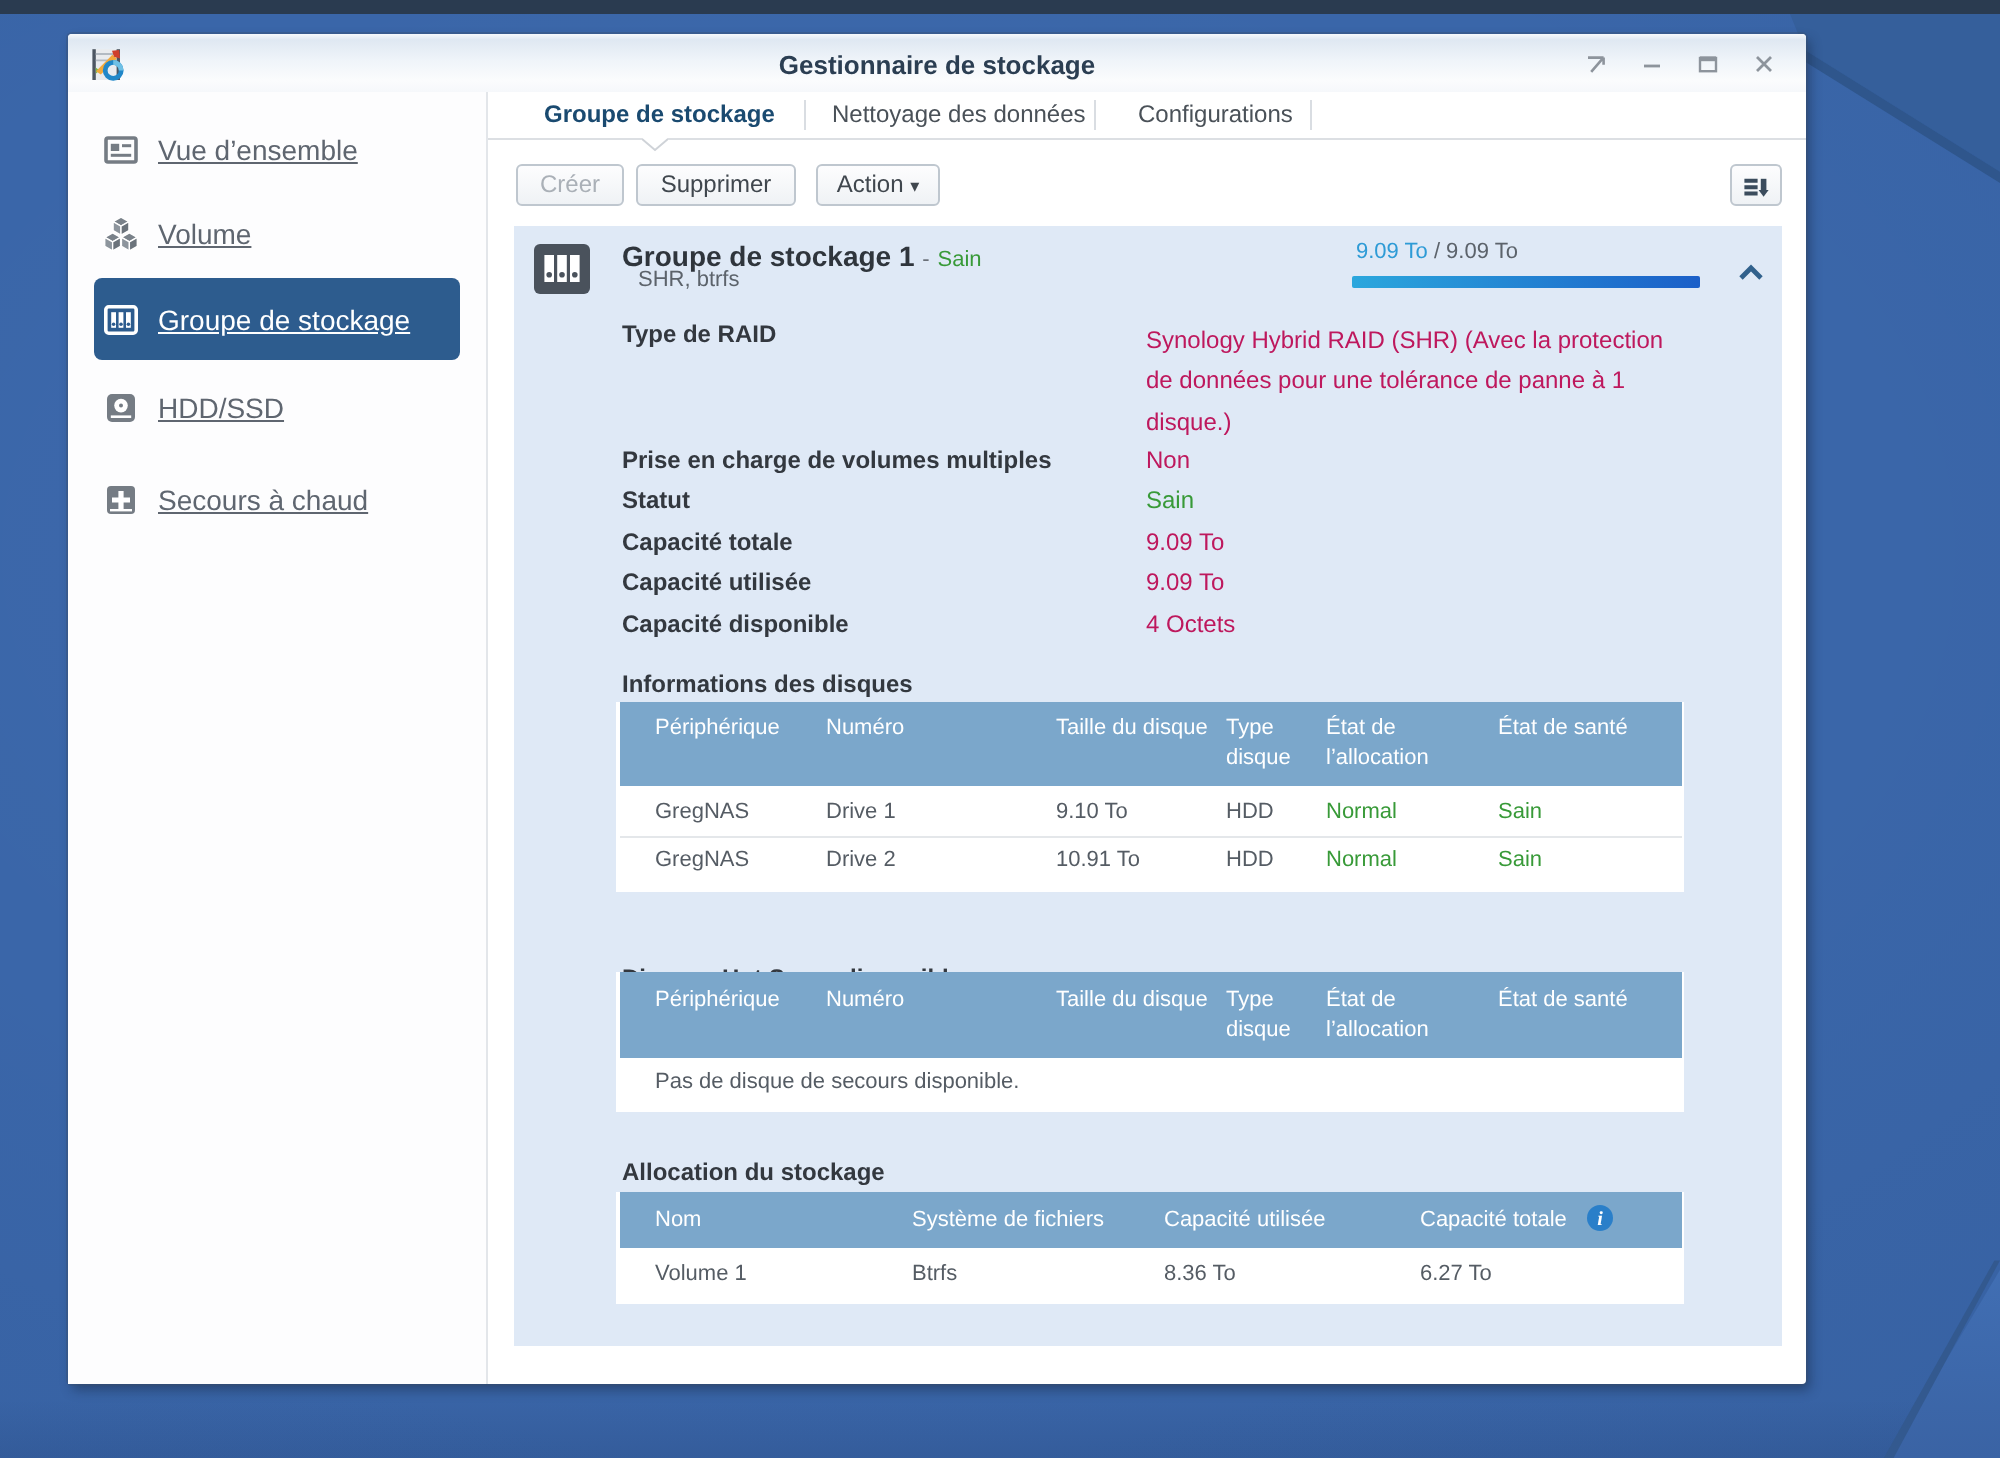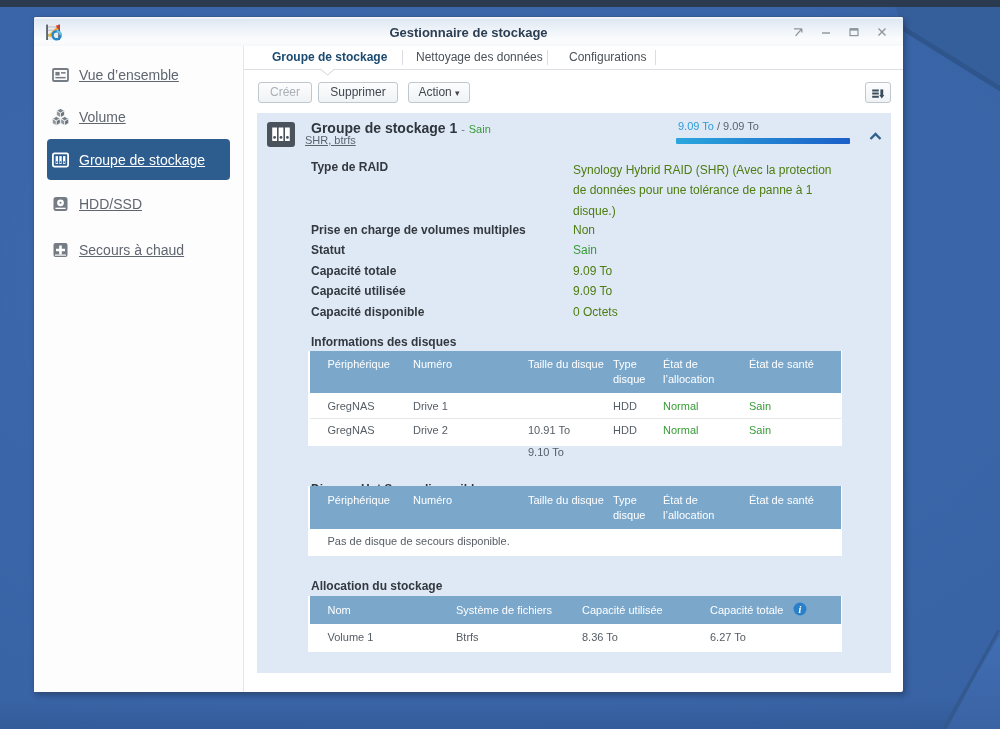--- a/index.html
+++ b/index.html
@@ -33,21 +33,21 @@
 #sel { left:13px; top:122px; width:183px; height:41px; background:#2d5c8e; border-radius:4px; }
 .tab { position:absolute; top:0; height:25px; font-size:12px; color:#4a5158; white-space:nowrap; }
 .tabsep { position:absolute; width:1px; height:15px; background:#d9dde2; }
 #tabline { left:210px; top:51.5px; width:659px; height:1px; background:#dcdfe3; }
 #notch { left:287px; top:51.5px; }
 .btn { position:absolute; top:65px; height:21px; border:1px solid #bfc7cf; border-radius:3px;
   background:linear-gradient(#fdfdfe,#eff2f5); font-size:12px; color:#40474e; text-align:center; }
 .btn span { line-height:19px; }
 #panel { left:223px; top:96px; width:634px; height:560px; background:#dfe9f6; }
 .bold { font-weight:bold; color:#33383f; }
-.val { color:#4d7c0f; }
+.val { color:#be185d; }
 .green { color:#389a38; }
 .thw { color:#fff; font-size:11px; line-height:15px; white-space:nowrap; }
 .trow { width:531px; background:#fff; }
 .tcell { font-size:11px; color:#555c64; white-space:nowrap; }
 .tcell.green { color:#389a38; }
 </style>
 </head>
 <body>
 <div id="bottomband" class="abs"></div>
 <div class="abs" style="left:0;top:0;width:1000px;height:729px; background:radial-gradient(ellipse 130% 110% at 42% 38%, rgba(255,255,255,0.04) 0%, rgba(255,255,255,0) 40%, rgba(8,22,52,0.10) 100%);"></div>
@@ -173,54 +173,54 @@
     <svg class="abs" style="left:10px; top:9px;" width="28" height="25" viewBox="0 0 28 25">
       <rect x="0" y="0" width="28" height="25" rx="3" fill="#4a525c"></rect>
       <rect x="5.2" y="5.5" width="4.8" height="13.5" fill="#fff"></rect>
       <rect x="11.6" y="5.5" width="4.8" height="13.5" fill="#fff"></rect>
       <rect x="18" y="5.5" width="4.8" height="13.5" fill="#fff"></rect>
       <circle cx="7.6" cy="15.4" r="1.4" fill="#4a525c"></circle>
       <circle cx="14" cy="15.4" r="1.4" fill="#4a525c"></circle>
       <circle cx="20.4" cy="15.4" r="1.4" fill="#4a525c"></circle>
     </svg>
     <div class="abs" style="left:54px; top:6.5px; font-size:14px;"><span class="bold" style="color:#2f353c;">Groupe de stockage 1</span> <span style="font-size:11px; color:#6a7078;">-</span> <span class="green" style="font-size:11px;">Sain</span></div>
-    <div class="abs" style="left:48px; top:20.5px; font-size:11px; color:#5c636b;text-decoration:underline;">SHR, btrfs</div>
+    <div class="abs" style="left:62px; top:20.5px; font-size:11px; color:#5c636b;">SHR, btrfs</div>
     <div class="abs" style="left:421px; top:7px; font-size:11px;"><span style="color:#2e9bd6;">9.09 To</span><span style="color:#5c636b;"> / 9.09 To</span></div>
     <div class="abs" style="left:419px; top:25px; width:174px; height:5.5px; border-radius:1px; background:linear-gradient(90deg,#2ba7dd,#1b5fc8);"></div>
     <svg class="abs" style="left:612px; top:17.5px;" width="13" height="10" viewBox="0 0 13 10">
         <path d="M1.5 8 L6.5 3 L11.5 8" stroke="#31618c" stroke-width="2.4" fill="none"></path>
       </svg>
 
     <div class="abs bold" style="left:54px; top:46.5px; font-size:12px;">Type de RAID</div>
     <div class="abs val" style="left:316px; top:46.5px; font-size:12px; line-height:20.6px;">Synology Hybrid RAID (SHR) (Avec la protection<br>de données pour une tolérance de panne à 1<br>disque.)</div>
     <div class="abs bold" style="left:54px; top:110px; font-size:12px;">Prise en charge de volumes multiples</div>
     <div class="abs val" style="left:316px; top:110px; font-size:12px;">Non</div>
     <div class="abs bold" style="left:54px; top:129.5px; font-size:12px;">Statut</div>
     <div class="abs green" style="left:316px; top:129.5px; font-size:12px;">Sain</div>
     <div class="abs bold" style="left:54px; top:150.5px; font-size:12px;">Capacité totale</div>
     <div class="abs val" style="left:316px; top:150.5px; font-size:12px;">9.09 To</div>
     <div class="abs bold" style="left:54px; top:171px; font-size:12px;">Capacité utilisée</div>
     <div class="abs val" style="left:316px; top:171px; font-size:12px;">9.09 To</div>
     <div class="abs bold" style="left:54px; top:191.5px; font-size:12px;">Capacité disponible</div>
-    <div class="abs val" style="left:316px; top:191.5px; font-size:12px;">0 Octets</div>
+    <div class="abs val" style="left:316px; top:191.5px; font-size:12px;">4 Octets</div>
 
     <div class="abs bold" style="left:54px; top:222px; font-size:12px;">Informations des disques</div>
 
     <div class="abs" style="left:51px; top:237.5px; width:534px; height:95.5px; background:#fff;"></div>
     <div class="abs" style="left:52.5px; top:237.5px; width:531px; height:42px; background:#7ba7cb;"></div>
     <div class="abs thw" style="left:70.5px; top:243.5px;">Périphérique</div>
     <div class="abs thw" style="left:156px; top:243.5px;">Numéro</div>
     <div class="abs thw" style="left:271px; top:243.5px;">Taille du disque</div>
     <div class="abs thw" style="left:356px; top:243.5px;">Type<br>disque</div>
     <div class="abs thw" style="left:406px; top:243.5px;">État de<br>l’allocation</div>
     <div class="abs thw" style="left:492px; top:243.5px;">État de santé</div>
     <div class="abs trow" style="left:52.5px; top:279.5px; height:25px;"></div>
     <div class="abs tcell" style="left:70.5px; top:286.5px;">GregNAS</div>
     <div class="abs tcell" style="left:156px; top:286.5px;">Drive 1</div>
-    <div class="abs tcell" style="left:271px; top:286.5px;margin-top:46px;">9.10 To</div>
+    <div class="abs tcell" style="left:271px; top:286.5px;">9.10 To</div>
     <div class="abs tcell" style="left:356px; top:286.5px;">HDD</div>
     <div class="abs tcell green" style="left:406px; top:286.5px;">Normal</div>
     <div class="abs tcell green" style="left:492px; top:286.5px;">Sain</div>
     <div class="abs trow" style="left:52.5px; top:304.5px; height:25px; border-top:1px solid #e4e7ea;"></div>
     <div class="abs tcell" style="left:70.5px; top:311px;">GregNAS</div>
     <div class="abs tcell" style="left:156px; top:311px;">Drive 2</div>
     <div class="abs tcell" style="left:271px; top:311px;">10.91 To</div>
     <div class="abs tcell" style="left:356px; top:311px;">HDD</div>
     <div class="abs tcell green" style="left:406px; top:311px;">Normal</div>
     <div class="abs tcell green" style="left:492px; top:311px;">Sain</div>

